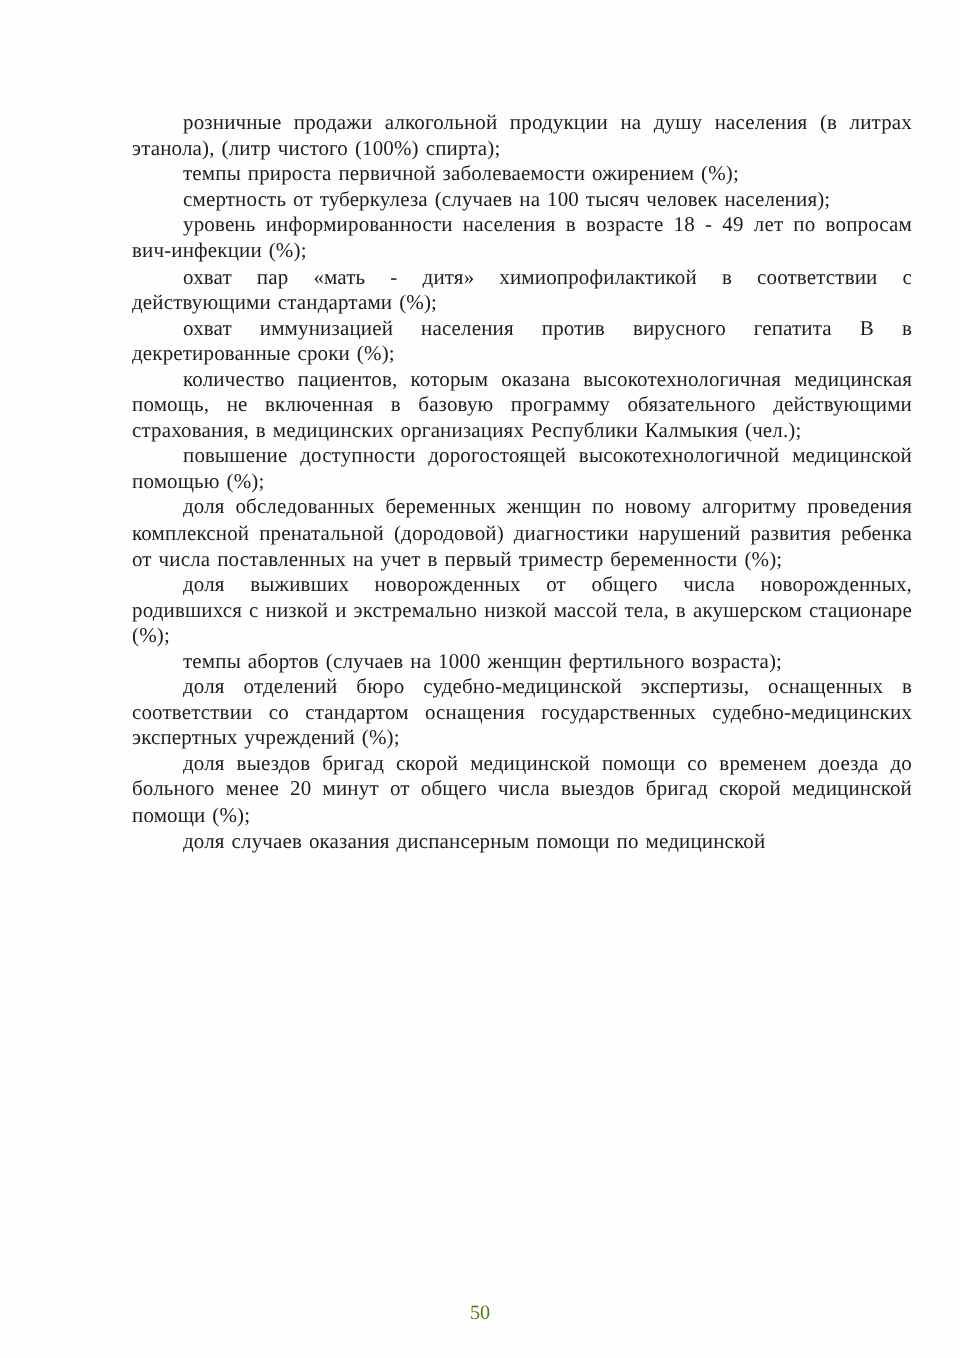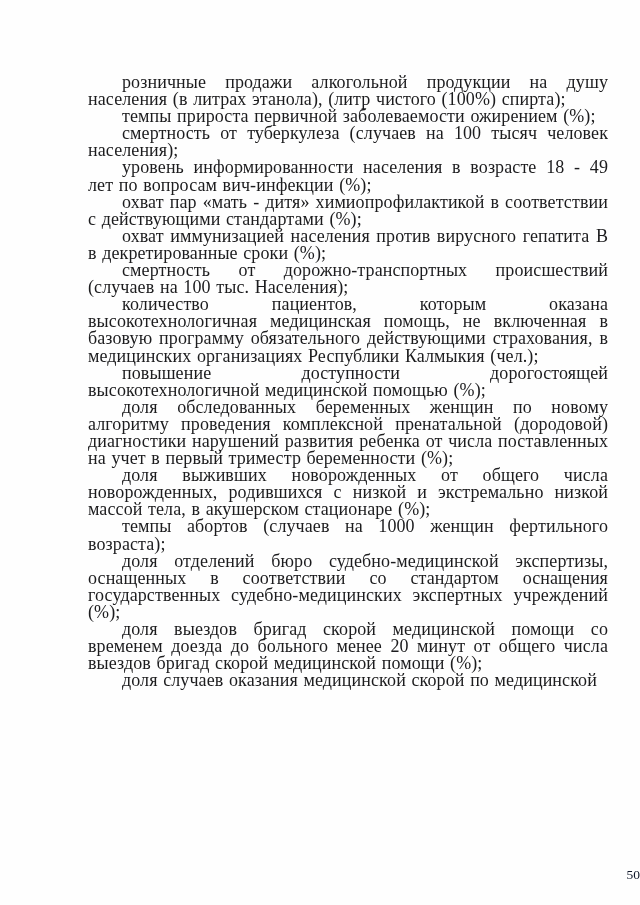--- a/index.html
+++ b/index.html
@@ -17,52 +17,51 @@
     color: #1c1c1e;
   }
   .content {
     position: absolute;
     top: 74px;
     left: 88px;
     width: 520px;
   }
   .para {
     margin: 0;
-    font-size: 18px;
+    font-size: 14px;
     line-height: 17.1px;
     text-align: justify;
     text-indent: 34px;
     letter-spacing: 0.1px;
     word-spacing: 1px;
   }
   .page-number {
     position: absolute;
     bottom: 22px;
     left: 0;
     width: 100%;
-    text-align: right;
+    text-align: center;
     font-size: 13.5px;
-    color: #0f172a;
+    color: #4d7c0f;
   }
 </style>
 </head>
 <body>
 
 <div class="page">
   <div class="content">
       <p class="para">розничные продажи алкогольной продукции на душу населения (в литрах этанола), (литр чистого (100%) спирта);</p>
       <p class="para">темпы прироста первичной заболеваемости ожирением (%);</p>
       <p class="para">смертность от туберкулеза (случаев на 100 тысяч человек населения);</p>
       <p class="para">уровень информированности населения в возрасте 18 - 49 лет по вопросам вич-инфекции (%);</p>
       <p class="para">охват пар «мать - дитя» химиопрофилактикой в соответствии с действующими стандартами (%);</p>
       <p class="para">охват иммунизацией населения против вирусного гепатита В в декретированные сроки (%);</p>
-      <p class="para">смертность от дорожно-транспортных происшествий (случаев на 100 тыс. Населения);</p>
       <p class="para">количество пациентов, которым оказана высокотехнологичная медицинская помощь, не включенная в базовую программу обязательного действующими страхования, в медицинских организациях Республики Калмыкия (чел.);</p>
       <p class="para">повышение доступности дорогостоящей высокотехнологичной медицинской помощью (%);</p>
       <p class="para">доля обследованных беременных женщин по новому алгоритму проведения комплексной пренатальной (дородовой) диагностики нарушений развития ребенка от числа поставленных на учет в первый триместр беременности (%);</p>
       <p class="para">доля выживших новорожденных от общего числа новорожденных, родившихся с низкой и экстремально низкой массой тела, в акушерском стационаре (%);</p>
       <p class="para">темпы абортов (случаев на 1000 женщин фертильного возраста);</p>
       <p class="para">доля отделений бюро судебно-медицинской экспертизы, оснащенных в соответствии со стандартом оснащения государственных судебно-медицинских экспертных учреждений (%);</p>
       <p class="para">доля выездов бригад скорой медицинской помощи со временем доезда до больного менее 20 минут от общего числа выездов бригад скорой медицинской помощи (%);</p>
-      <p class="para">доля случаев оказания медицинской скорой по медицинской</p>
+      <p class="para">доля случаев оказания диспансерным помощи по медицинской</p>
     </div>
   <div class="page-number">50</div>
 </div>
 
 </body></html>

